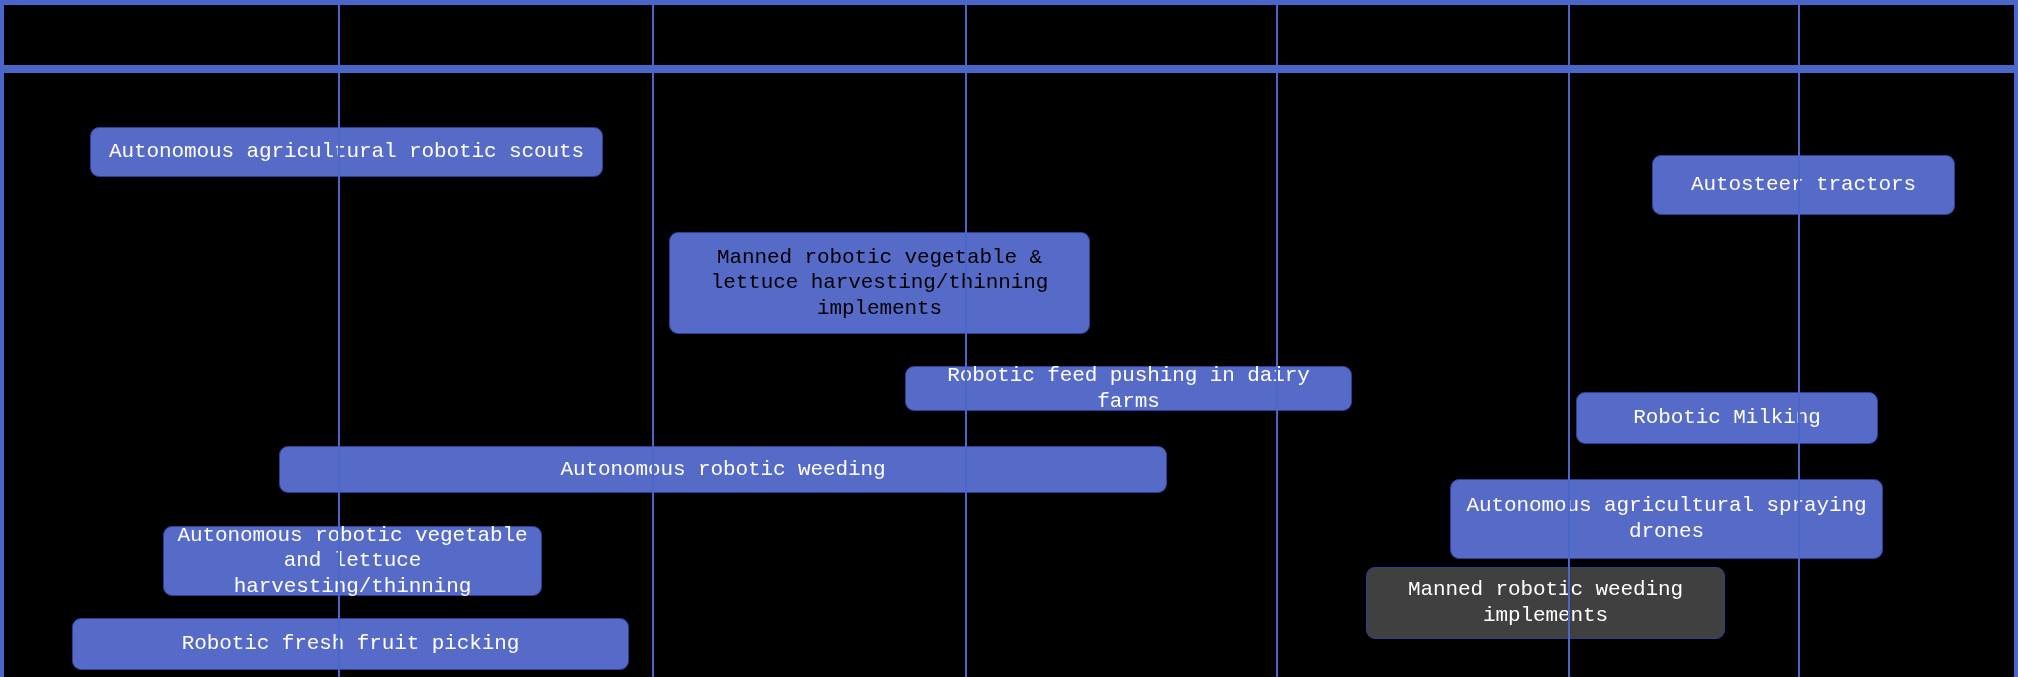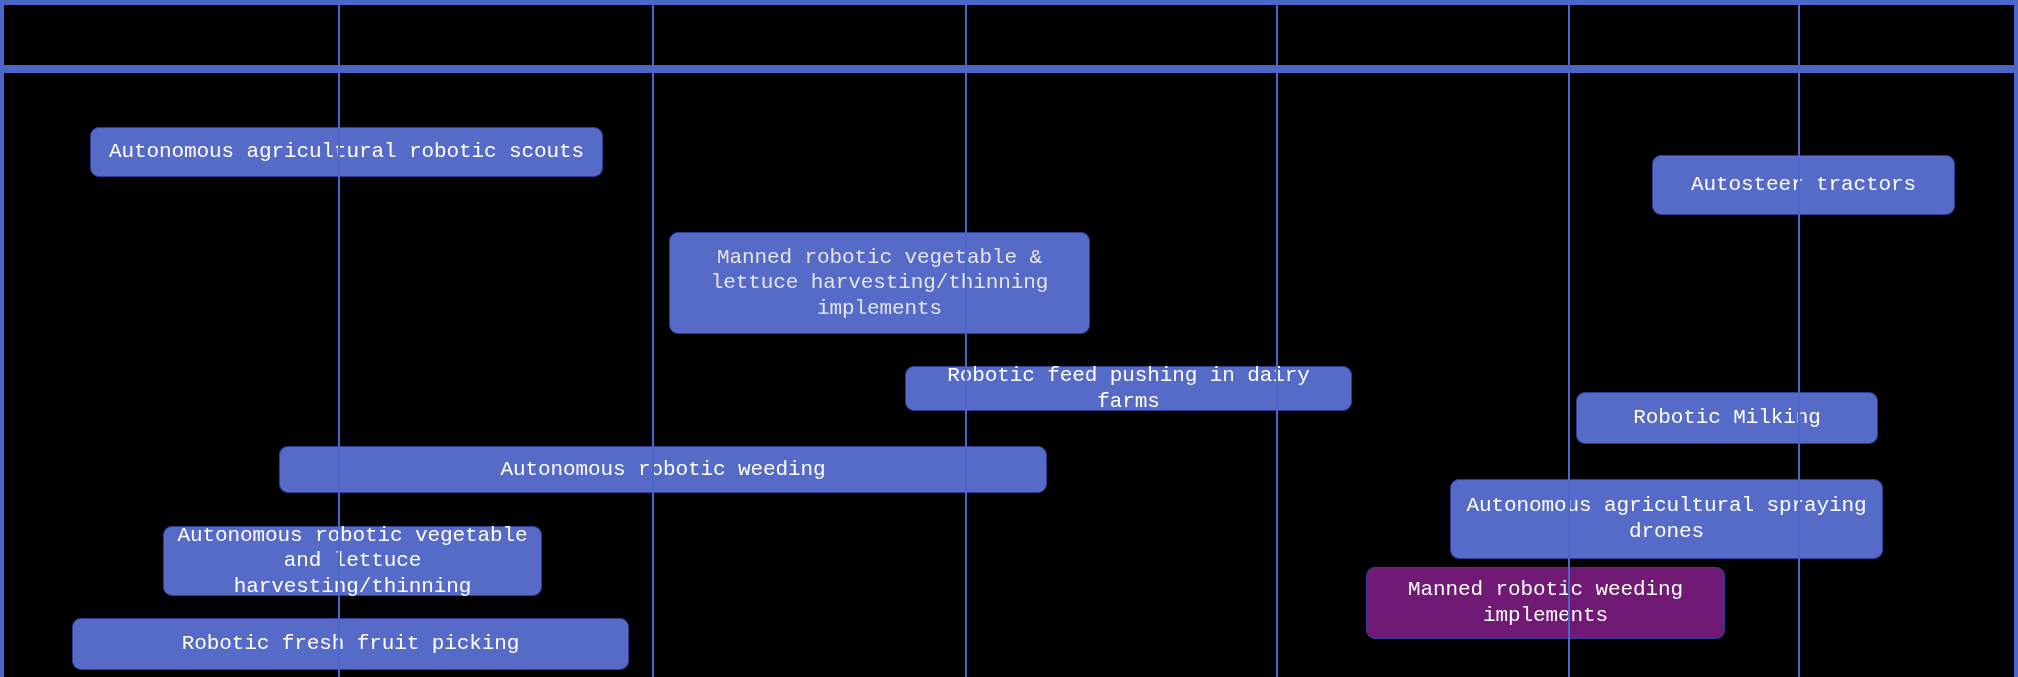--- a/index.html
+++ b/index.html
@@ -88,42 +88,42 @@
   <div class="header-band"></div>
 
   <div class="plot-area" id="bars-layer">
       <div class="bar" style="left: 90px; top: 54px; width: 513px; height: 50px; background: rgb(86, 106, 200); border-color: rgb(47, 63, 150);">
         <span class="bar-label" style="color: rgb(255, 255, 255);">Autonomous agricultural robotic scouts</span>
       </div>
       <div class="bar" style="left: 1652px; top: 82px; width: 303px; height: 60px; background: rgb(86, 106, 200); border-color: rgb(47, 63, 150);">
         <span class="bar-label" style="color: rgb(255, 255, 255);">Autosteer tractors</span>
       </div>
       <div class="bar" style="left: 669px; top: 159px; width: 421px; height: 102px; background: rgb(86, 106, 200); border-color: rgb(47, 63, 150);">
-        <span class="bar-label" style="color: #e5e5e5;">Manned robotic vegetable &amp;
+        <span class="bar-label" style="color: #000000;">Manned robotic vegetable &amp;
 lettuce harvesting/thinning
 implements</span>
       </div>
       <div class="bar" style="left: 905px; top: 293px; width: 447px; height: 45px; background: rgb(86, 106, 200); border-color: rgb(47, 63, 150);">
         <span class="bar-label" style="color: rgb(255, 255, 255);">Robotic feed pushing in dairy farms</span>
       </div>
       <div class="bar" style="left: 1576px; top: 319px; width: 302px; height: 52px; background: rgb(86, 106, 200); border-color: rgb(47, 63, 150);">
         <span class="bar-label" style="color: rgb(255, 255, 255);">Robotic Milking</span>
       </div>
-      <div class="bar" style="left: 279px; top: 373px; width: 768px; height: 47px; background: rgb(86, 106, 200); border-color: rgb(47, 63, 150);">
+      <div class="bar" style="left: 279px; top: 373px; width: 888px; height: 47px; background: rgb(86, 106, 200); border-color: rgb(47, 63, 150);">
         <span class="bar-label" style="color: rgb(255, 255, 255);">Autonomous robotic weeding</span>
       </div>
       <div class="bar" style="left: 1450px; top: 406px; width: 433px; height: 80px; background: rgb(86, 106, 200); border-color: rgb(47, 63, 150);">
         <span class="bar-label" style="color: rgb(255, 255, 255);">Autonomous agricultural spraying
 drones</span>
       </div>
       <div class="bar" style="left: 163px; top: 453px; width: 379px; height: 70px; background: rgb(86, 106, 200); border-color: rgb(47, 63, 150);">
         <span class="bar-label" style="color: rgb(255, 255, 255);">Autonomous robotic vegetable
 and lettuce harvesting/thinning</span>
       </div>
-      <div class="bar" style="left: 1366px; top: 494px; width: 359px; height: 72px; background: #701a75; border-color: rgb(47, 63, 150);">
+      <div class="bar" style="left: 1366px; top: 494px; width: 359px; height: 72px; background: #404040; border-color: rgb(47, 63, 150);">
         <span class="bar-label" style="color: rgb(255, 255, 255);">Manned robotic weeding
 implements</span>
       </div>
       <div class="bar" style="left: 72px; top: 545px; width: 557px; height: 52px; background: rgb(86, 106, 200); border-color: rgb(47, 63, 150);">
         <span class="bar-label" style="color: rgb(255, 255, 255);">Robotic fresh fruit picking</span>
       </div>
     </div>
 
   <div id="grid-layer">
       <div class="gridline" style="left: 338px;"></div>

